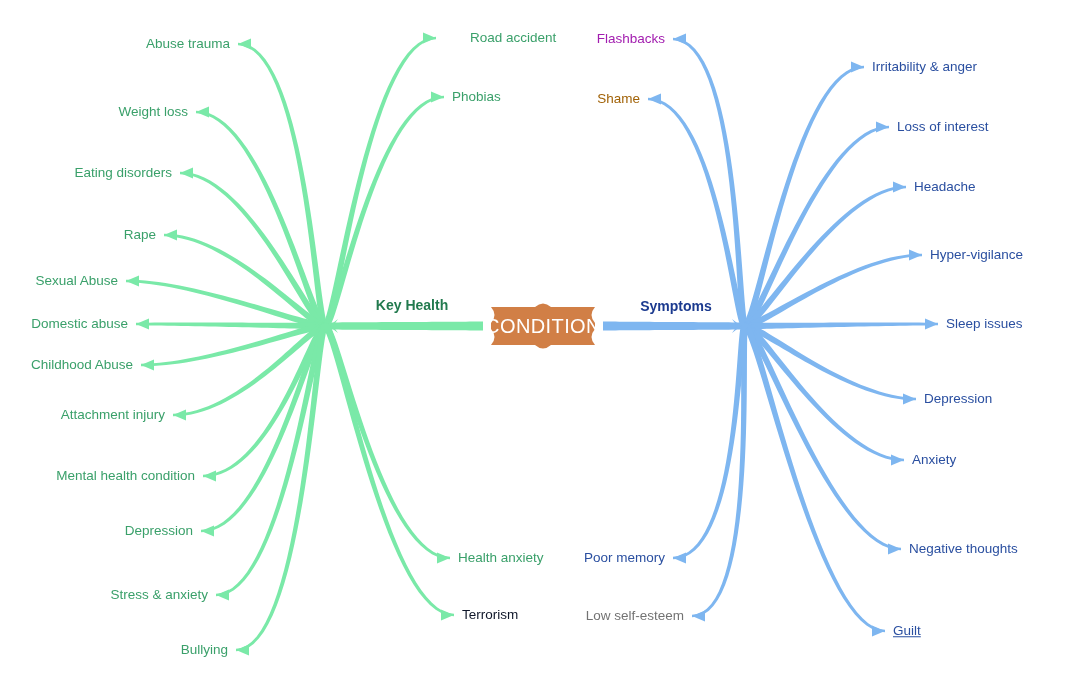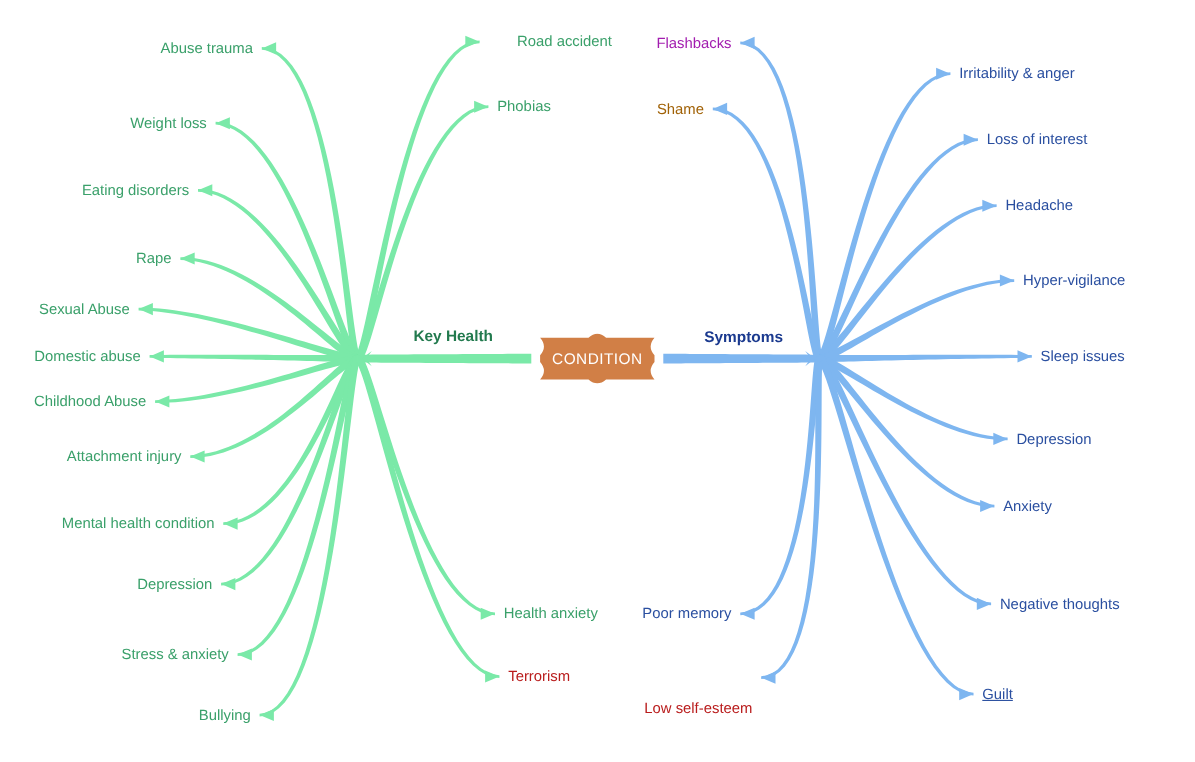--- a/index.html
+++ b/index.html
@@ -58,21 +58,21 @@
   #center-node .center-text {
     position: absolute;
     left: 0;
     top: 0;
     width: 120px;
     height: 46px;
     display: flex;
     align-items: center;
     justify-content: center;
     color: #ffffff;
-    font-size: 14px;
+    font-size: 20px;
     letter-spacing: 0.4px;
     line-height: 1;
   }
 </style>
 </head>
 <body>
 
 <div id="canvas">
 
   <svg id="wires" viewBox="0 0 1086 693" xmlns="http://www.w3.org/2000/svg">
@@ -150,35 +150,35 @@
       <div class="node-label left-label" style="left: 156px; top: 235px; color: rgb(58, 160, 106);">Rape</div>
       <div class="node-label left-label" style="left: 118px; top: 281px; color: rgb(58, 160, 106);">Sexual Abuse</div>
       <div class="node-label left-label" style="left: 128px; top: 324px; color: rgb(58, 160, 106);">Domestic abuse</div>
       <div class="node-label left-label" style="left: 133px; top: 365px; color: rgb(58, 160, 106);">Childhood Abuse</div>
       <div class="node-label left-label" style="left: 165px; top: 415px; color: rgb(58, 160, 106);">Attachment injury</div>
       <div class="node-label left-label" style="left: 195px; top: 476px; color: rgb(58, 160, 106);">Mental health condition</div>
       <div class="node-label left-label" style="left: 193px; top: 531px; color: rgb(58, 160, 106);">Depression</div>
       <div class="node-label left-label" style="left: 208px; top: 595px; color: rgb(58, 160, 106);">Stress &amp; anxiety</div>
       <div class="node-label left-label" style="left: 228px; top: 650px; color: rgb(58, 160, 106);">Bullying</div>
       <div class="node-label right-label" style="left: 458px; top: 558px; color: rgb(58, 160, 106);">Health anxiety</div>
-      <div class="node-label right-label" style="left: 462px; top: 615px; color: #b91c1c;">Terrorism</div>
+      <div class="node-label right-label" style="left: 462px; top: 615px; color: #0f172a;">Terrorism</div>
       <div class="branch-title blue" style="left: 676px; top: 306px; color: rgb(27, 58, 143);">Symptoms</div>
       <div class="node-label left-label" style="left: 665px; top: 39px; color: #a21caf;">Flashbacks</div>
       <div class="node-label left-label" style="left: 640px; top: 99px; color: #a16207;">Shame</div>
       <div class="node-label right-label" style="left: 872px; top: 67px; color: rgb(42, 79, 160);">Irritability &amp; anger</div>
       <div class="node-label right-label" style="left: 897px; top: 127px; color: rgb(42, 79, 160);">Loss of interest</div>
       <div class="node-label right-label" style="left: 914px; top: 187px; color: rgb(42, 79, 160);">Headache</div>
       <div class="node-label right-label" style="left: 930px; top: 255px; color: rgb(42, 79, 160);">Hyper-vigilance</div>
       <div class="node-label right-label" style="left: 946px; top: 324px; color: rgb(42, 79, 160);">Sleep issues</div>
       <div class="node-label right-label" style="left: 924px; top: 399px; color: rgb(42, 79, 160);">Depression</div>
       <div class="node-label right-label" style="left: 912px; top: 460px; color: rgb(42, 79, 160);">Anxiety</div>
       <div class="node-label right-label" style="left: 909px; top: 549px; color: rgb(42, 79, 160);">Negative thoughts</div>
       <div class="node-label right-label" style="left: 893px; top: 631px; color: rgb(42, 79, 160); text-decoration: underline;">Guilt</div>
       <div class="node-label left-label" style="left: 665px; top: 558px; color: rgb(42, 79, 160);">Poor memory</div>
-      <div class="node-label left-label" style="left: 684px; top: 644px; color: #b91c1c;">Low self-esteem</div>
+      <div class="node-label left-label" style="left: 684px; top: 616px; color: #737373;">Low self-esteem</div>
     </div>
 
   <div id="center-node">
     <svg viewBox="0 0 120 46" width="120" height="46">
       <path id="center-shape" d="M 8 4
                L 52 4
                Q 60 -3 68 4
                L 112 4
                Q 105 12 112 20
                L 112 26

